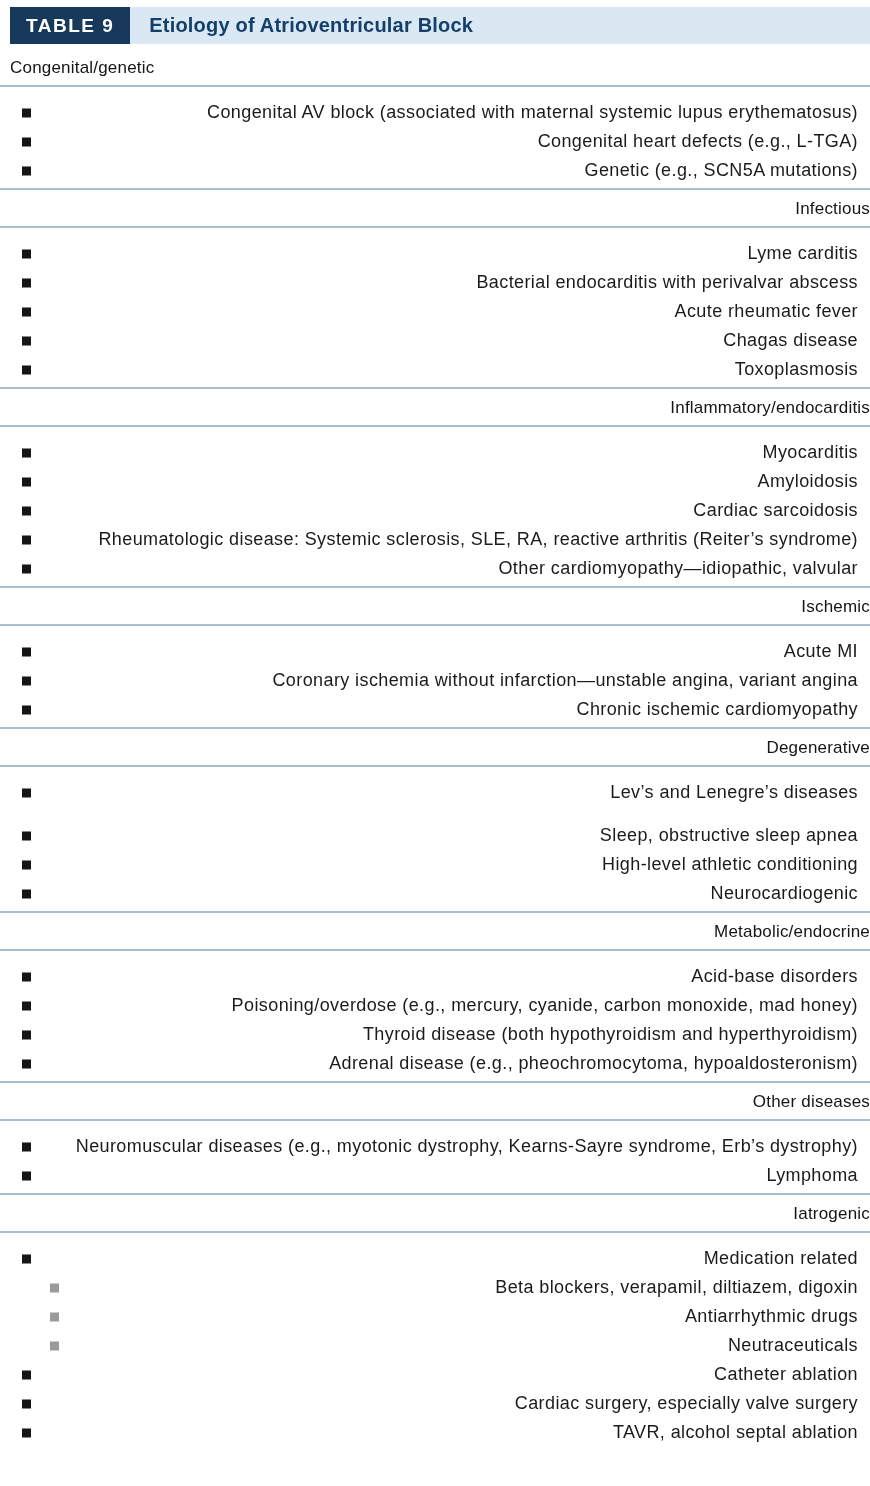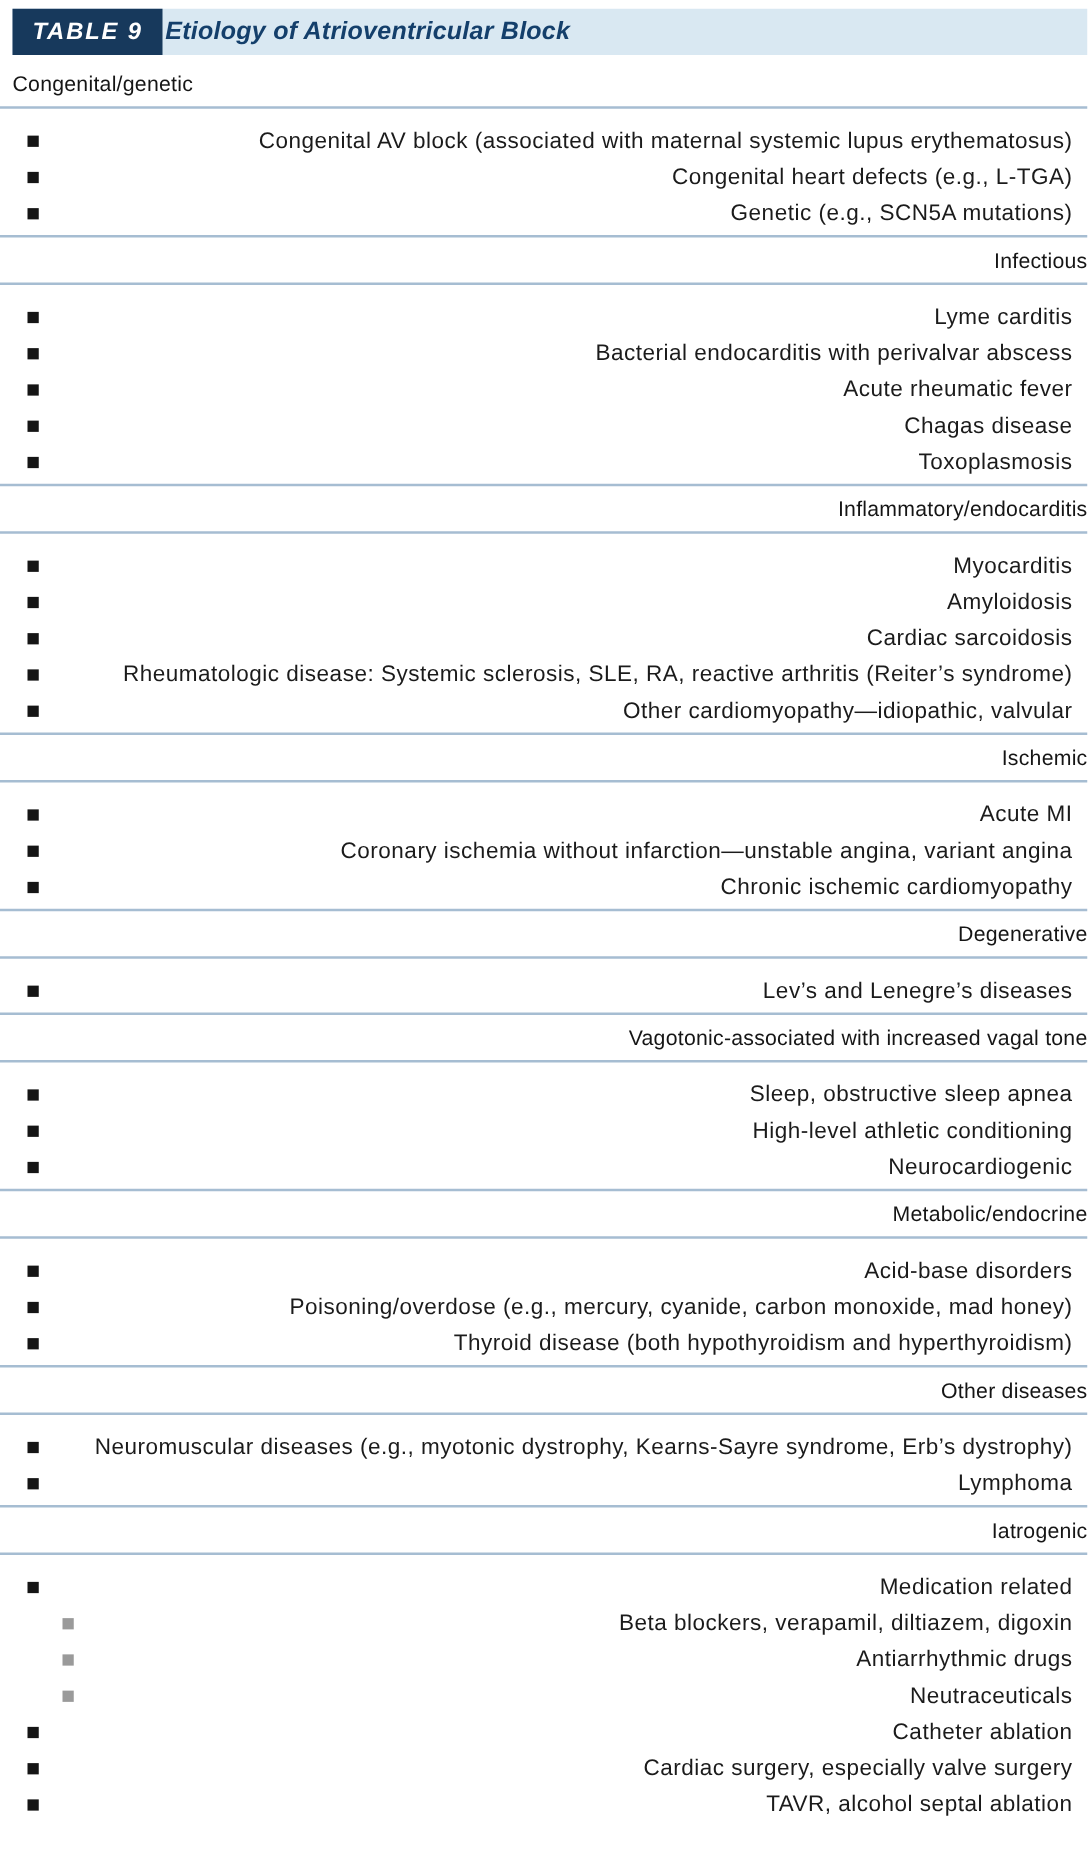--- a/index.html
+++ b/index.html
@@ -26,37 +26,36 @@
     padding-top:7px;
     background:#ffffff;
   }
   
   .title-band{
     margin-left:10px;
     height:37px;
     background:var(--band-bg);
     display:flex;
     align-items:stretch;
-    font-style:italic;
   }
   .table-badge{
     background:var(--badge-bg);
     color:#ffffff;
     font-weight:bold;
     font-size:19px;
     letter-spacing:1.5px;
     display:flex;
     align-items:center;
     padding:0 16px;
     flex:0 0 auto;
   }
   .table-title{
     display:flex;
     align-items:center;
-    padding-left:2px;
+    padding-left:19px;
     color:var(--title-color);
     font-weight:bold;
     font-size:20px;
     letter-spacing:0.2px;
   }
   
   .sections{margin-top:5px;}
   .section-header{
     font-size:17px;
     letter-spacing:0.2px;
@@ -145,33 +144,33 @@
           <li class="item"><span class="bullet"></span><span>Chronic ischemic cardiomyopathy</span></li>
         </ul>
       </div>
       <div class="section">
         <div class="section-header">Degenerative</div>
         <ul class="items">
           <li class="item"><span class="bullet"></span><span>Lev’s and Lenegre’s diseases</span></li>
         </ul>
       </div>
       <div class="section">
-        <div class="section-header">Vagotonic-associated with increased vagal tone</div>
         <ul class="items">
           <li class="item"><span class="bullet"></span><span>Sleep, obstructive sleep apnea</span></li>
           <li class="item"><span class="bullet"></span><span>High-level athletic conditioning</span></li>
           <li class="item"><span class="bullet"></span><span>Neurocardiogenic</span></li>
         </ul>
       </div>
       <div class="section">
         <div class="section-header">Metabolic/endocrine</div>
         <ul class="items">
           <li class="item"><span class="bullet"></span><span>Acid-base disorders</span></li>
           <li class="item"><span class="bullet"></span><span>Poisoning/overdose (e.g., mercury, cyanide, carbon monoxide, mad honey)</span></li>
           <li class="item"><span class="bullet"></span><span>Thyroid disease (both hypothyroidism and hyperthyroidism)</span></li>
+          <li class="item"><span class="bullet"></span><span>Adrenal disease (e.g., pheochromocytoma, hypoaldosteronism)</span></li>
         </ul>
       </div>
       <div class="section">
         <div class="section-header">Other diseases</div>
         <ul class="items">
           <li class="item"><span class="bullet"></span><span>Neuromuscular diseases (e.g., myotonic dystrophy, Kearns-Sayre syndrome, Erb’s dystrophy)</span></li>
           <li class="item"><span class="bullet"></span><span>Lymphoma</span></li>
         </ul>
       </div>
       <div class="section">

